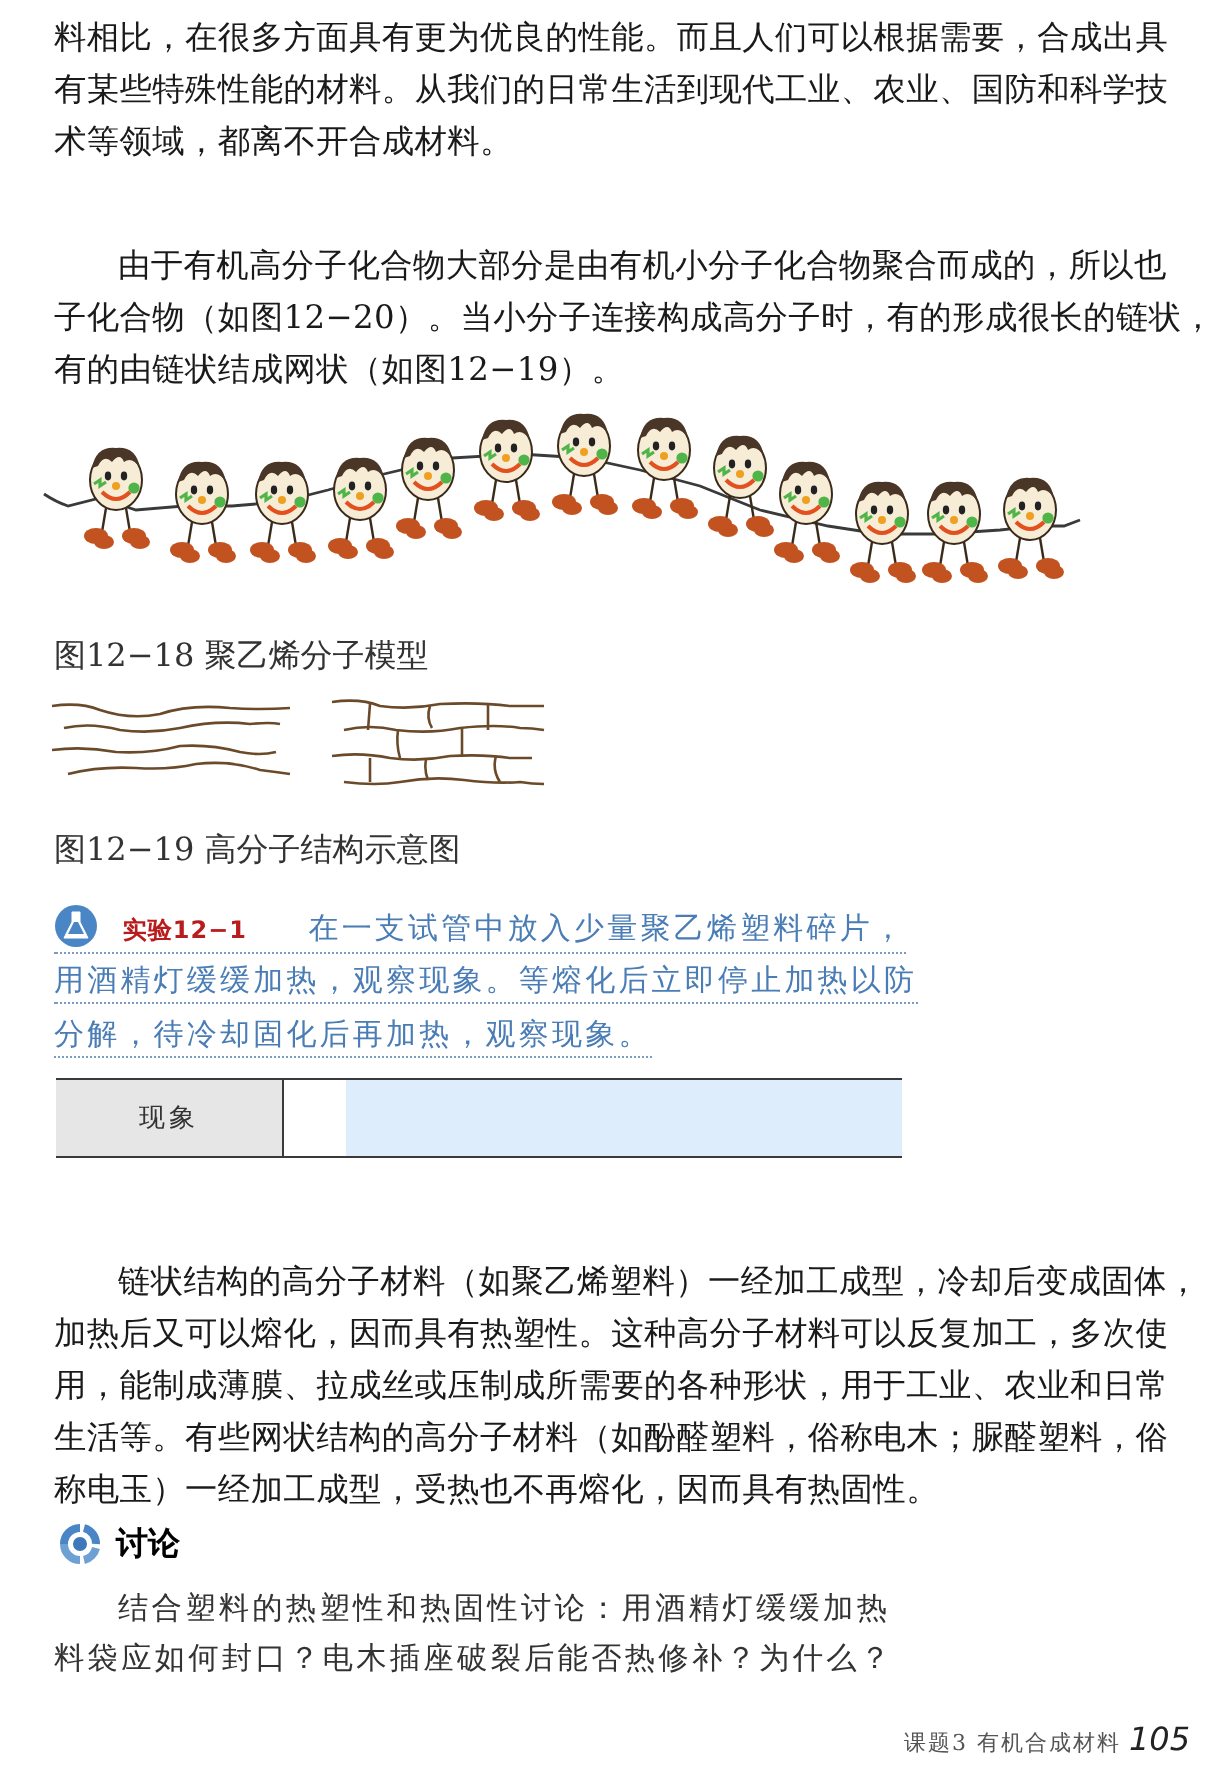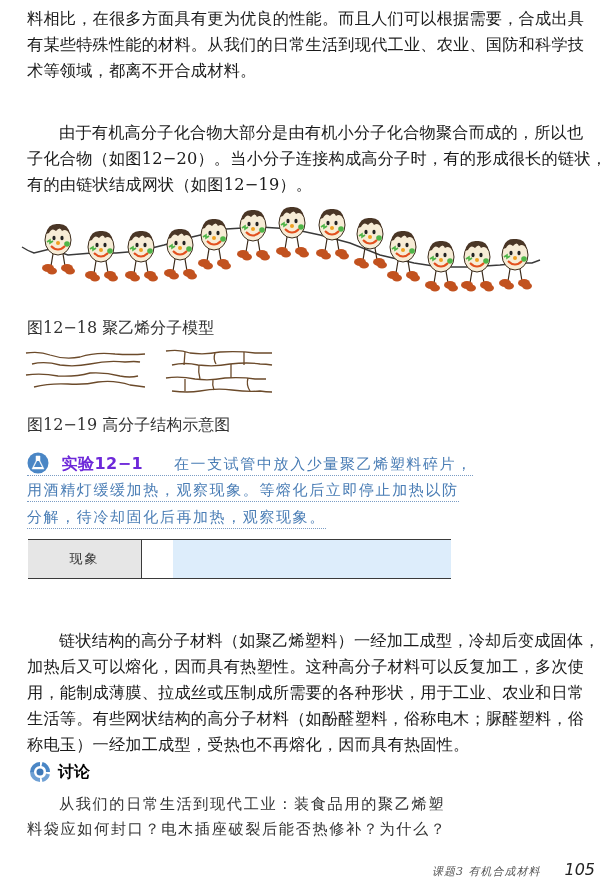--- a/index.html
+++ b/index.html
@@ -8,36 +8,36 @@
   .para { position: absolute; left: 27px; width: 568px; font-size: 16.2px; line-height: 26px;
           letter-spacing: 0.2px; text-align: justify; }
   .para .line { display: block; white-space: nowrap; height: 26px; }
   .indent { padding-left: 32px; margin-top: 25px; }
   .caption { position: absolute; left: 27px; font-size: 16px; color: #333; white-space: nowrap;
              font-family: "DejaVu Serif", serif; }
   .fig { position: absolute; }
   .exp-line { position: absolute; left: 27px; font-size: 15px; color: #4a7db5; white-space: nowrap;
               border-bottom: 1.5px dotted #7a9cc4; line-height: 22px; letter-spacing: 1.6px;
               font-family: "DejaVu Serif", serif; }
-  .exp-title { color: #6d28d9; font-weight: bold; font-family: "DejaVu Sans", sans-serif;
-               font-size: 16px; letter-spacing: 0.5px; }
+  .exp-title { color: #b91c1c; font-weight: bold; font-family: "DejaVu Sans", sans-serif;
+               font-size: 12px; letter-spacing: 0.5px; }
   .obs-table { position: absolute; left: 28px; top: 539px; width: 423px; height: 38px;
                border-top: 1.5px solid #3a3a3a; border-bottom: 1.5px solid #3a3a3a; display: flex; gap: 31px; }
   .obs-label { width: 113px; background: #e6e6e6; border-right: 1.5px solid #3a3a3a;
                display: flex; align-items: center; justify-content: center; font-size: 13px; color: #333;
                letter-spacing: 2px; }
   .obs-value { flex: 1; background: #ddedfb; }
   .disc-head { position: absolute; left: 28px; top: 760px; display: flex; align-items: center; }
   .disc-title { color: #000000; font-weight: bold; font-size: 16px; margin-left: 6px;
                 font-family: "DejaVu Sans", sans-serif; }
   .disc-text { position: absolute; left: 27px; font-size: 15.2px; color: #333; white-space: nowrap;
                letter-spacing: 1.6px; line-height: 26px; font-family: "DejaVu Serif", serif; }
   .footer { position: absolute; right: 18px; top: 860px; display: flex; align-items: baseline;
             white-space: nowrap; }
-  .footer-chapter { font-size: 11px; color: #555; letter-spacing: 1px; margin-right: 24px; font-style: italic; }
+  .footer-chapter { font-size: 11px; color: #555; letter-spacing: 1px; margin-right: 4px; }
   .footer-page { font-size: 16px; color: #222; font-family: "DejaVu Sans", sans-serif; font-style: italic; }
 </style>
 </head>
 <body>
 
 <div class="para" style="top:6px;">
   <span class="line">料相比，在很多方面具有更为优良的性能。而且人们可以根据需要，合成出具</span>
   <span class="line">有某些特殊性能的材料。从我们的日常生活到现代工业、农业、国防和科学技</span>
   <span class="line">术等领域，都离不开合成材料。</span>
 </div>
@@ -154,19 +154,19 @@
     <svg width="24" height="24" viewBox="0 0 24 24">
       <path d="M4,12 A8,8 0 0 1 12,4" stroke="#4a86c5" stroke-width="4" fill="none"></path>
       <path d="M12,20 A8,8 0 0 1 4,12" stroke="#6fa0d4" stroke-width="4" fill="none"></path>
       <path d="M14,4 A8,8 0 0 1 20,12" stroke="#4a86c5" stroke-width="4" fill="none"></path>
       <path d="M20,14 A8,8 0 0 1 14,20" stroke="#6fa0d4" stroke-width="4" fill="none"></path>
       <circle cx="12" cy="12" r="3.5" fill="#3e78b8"></circle>
     </svg>
   </span>
   <span class="disc-title">讨论</span>
 </div>
-<div class="disc-text" style="top:791px; padding-left:32px;">从我们的日常生活到现代工业：装食品用的聚乙烯塑</div>
+<div class="disc-text" style="top:791px; padding-left:32px;">结合塑料的热塑性和热固性讨论：用酒精灯缓缓加热</div>
 <div class="disc-text" style="top:816px;">料袋应如何封口？电木插座破裂后能否热修补？为什么？</div>
 
 <div class="footer">
   <span class="footer-chapter">课题3  有机合成材料</span>
   <span class="footer-page">105</span>
 </div>
 
 </body></html>

